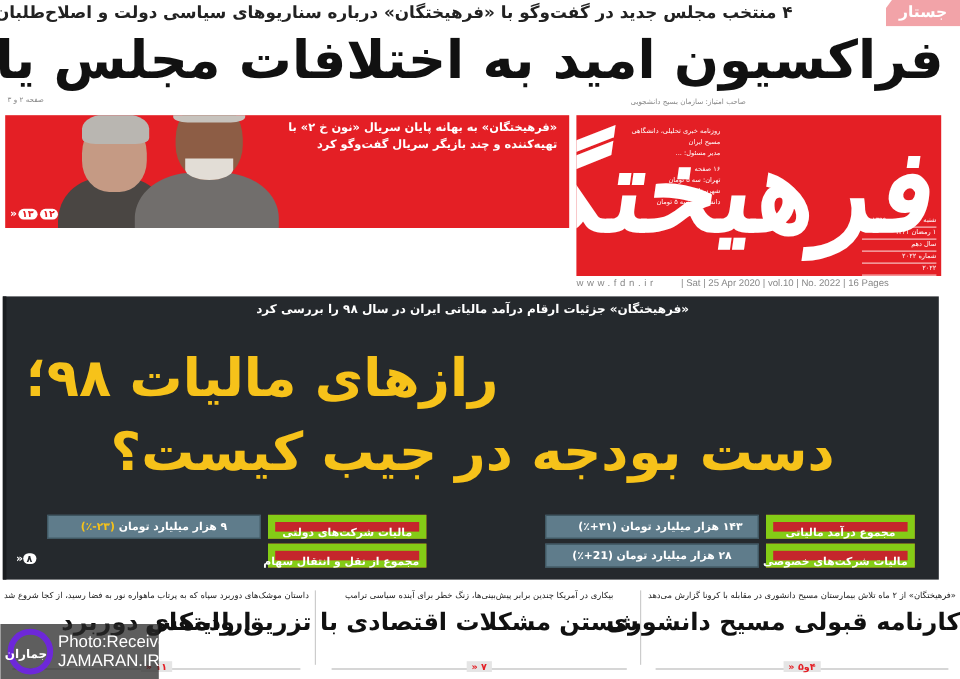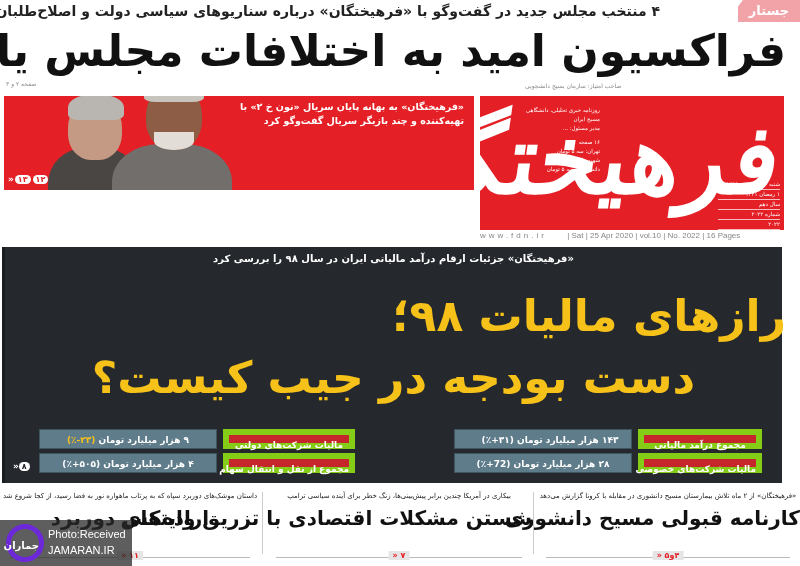--- a/index.html
+++ b/index.html
@@ -39,21 +39,21 @@
   .masthead-info .gap { height: 5px; }
   .masthead-issue { position: absolute; top: 84px; right: 4px; width: 62px; font-size: 5.5px; color: #fff; line-height: 9px; text-align: right; }
   .masthead-issue div { border-bottom: 1px solid rgba(255,255,255,0.7); }
 
   .web-line { top: 231px; left: 480px; width: 304px; font-family: "Liberation Sans", sans-serif; font-size: 8px; color: #888; direction: ltr; white-space: nowrap; }
   .web-line .url { letter-spacing: 3px; margin-right: 18px; }
 
   
   .dark { top: 247px; left: 2px; width: 780px; height: 236px; background: #25292d; border-left: 3px solid #1a1d20; }
   .dark-kicker { position: absolute; top: 6px; left: 0; width: 100%; text-align: center; font-size: 10px; font-weight: bold; color: #fff; }
-  .dark-title-1 { position: absolute; top: 40px; left: 4px; width: 100%; text-align: right; font-size: 44px; font-weight: bold; color: #f6c21a; line-height: 58px; letter-spacing: -1px; white-space: nowrap; }
+  .dark-title-1 { position: absolute; top: 40px; left: 16px; width: 100%; text-align: left; font-size: 44px; font-weight: bold; color: #f6c21a; line-height: 58px; letter-spacing: -1px; white-space: nowrap; }
   .dark-title-2 { position: absolute; top: 102px; left: 0; width: 100%; text-align: center; font-size: 44px; font-weight: bold; color: #f6c21a; line-height: 58px; letter-spacing: -1px; white-space: nowrap; }
 
   .stat-grid { position: absolute; top: 182px; left: 0; width: 100%; height: 46px; }
   .stat { position: absolute; height: 20px; font-size: 9px; font-weight: bold; color: #fff; text-align: center; line-height: 20px; white-space: nowrap; }
   .stat.label { background: #c5262c; border: 6px solid #84cc16; }
   .stat.value { background: #5f7c8b; border: 1px solid #3e5560; }
   .stat .hl { color: #f6c21a; }
   .dark-pageref { position: absolute; left: 8px; top: 214px; font-size: 9px; font-weight: bold; color: #fff; }
   .dark-pageref b { display: inline-block; background: #fff; color: #25292d; border-radius: 7px; padding: 0 3px; font-size: 8px; }
 
@@ -61,21 +61,21 @@
   .story { top: 488px; height: 78px; }
   .story-kicker { font-size: 7px; color: #222; text-align: center; white-space: nowrap; padding-top: 4px; }
   .story-title { font-size: 20px; font-weight: bold; color: #111; text-align: center; margin-top: 6px; white-space: nowrap; letter-spacing: -0.5px; }
   .story-foot { position: absolute; bottom: 8px; left: 10px; right: 10px; border-top: 1px solid #bbb; height: 0; }
   .story-foot span { position: absolute; top: -7px; left: 50%; transform: translateX(-50%); background: #e5e5e5; padding: 0 4px; font-size: 8px; font-weight: bold; color: #e41f25; }
   .col-sep { top: 492px; width: 1px; height: 62px; background: #ccc; }
 
   
   .watermark { top: 520px; left: 0; width: 132px; height: 46px; background: rgba(40,40,40,0.75); }
   .wm-circle { position: absolute; left: 6px; top: 4px; width: 38px; height: 38px; border: 5px solid #6d28d9; border-radius: 50%; color: #fff; font-size: 10px; font-weight: bold; text-align: center; line-height: 34px; }
-  .wm-text { position: absolute; left: 48px; top: 6px; font-family: "Liberation Sans", sans-serif; font-size: 11px; color: #fff; line-height: 16px; direction: ltr; text-align: left; }
+  .wm-text { position: absolute; left: 48px; top: 6px; font-family: "Liberation Sans", sans-serif; font-size: 14px; color: #fff; line-height: 16px; direction: ltr; text-align: left; }
 </style>
 </head>
 <body>
 
 <div class="abs kicker-top">۴ منتخب مجلس جدید در گفت‌وگو با «فرهیختگان» درباره سناریوهای سیاسی دولت و اصلاح‌طلبان توضیح دادند</div>
 <div class="abs tag-box">
   <span>جستار</span>
 </div>
 <div class="abs main-headline">فراکسیون امید به اختلافات مجلس یازدهم</div>
 <div class="abs page-ref-small">صفحه ۲ و ۳</div>
@@ -122,29 +122,28 @@
 <div class="abs dark">
   <div class="dark-kicker">«فرهیختگان» جزئیات ارقام درآمد مالیاتی ایران در سال ۹۸ را بررسی کرد</div>
   <div class="dark-title-1">رازهای مالیات ۹۸؛</div>
   <div class="dark-title-2">دست بودجه در جیب کیست؟</div>
 
   <div class="stat-grid">
 
     <div class="stat label" style="right:20px; top:0; width:124px;">مجموع درآمد مالیاتی</div>
     <div class="stat value" style="right:150px; top:0; width:178px;padding-left:14px;">۱۴۳ هزار میلیارد تومان (۳۱+٪)</div>
     <div class="stat label" style="right:20px; top:24px; width:124px;">مالیات شرکت‌های خصوصی</div>
-    <div class="stat value" style="right:150px; top:24px; width:178px;">۲۸ هزار میلیارد تومان (72+٪)</div>
+    <div class="stat value" style="right:150px; top:24px; width:178px;">۲۸ هزار میلیارد تومان (21+٪)</div>
 
     <div class="stat label" style="left:218px; top:0; width:132px;">مالیات شرکت‌های دولتی</div>
     <div class="stat value" style="left:34px; top:0; width:178px;">
       <span>۹ هزار میلیارد تومان</span>
       <span class="hl">(۲۳-٪)</span>
     </div>
     <div class="stat label" style="left:218px; top:24px; width:132px;">مجموع از نقل و انتقال سهام</div>
-    <div class="stat value" style="left:34px; top:24px; width:178px;">۴ هزار میلیارد تومان (۵۰۵+٪)</div>
   </div>
   <div class="dark-pageref">
     <b>۸</b><span>«</span>
   </div>
 </div>
 
 <div class="abs story" style="left:536px; width:264px;">
   <div class="story-kicker">«فرهیختگان» از ۲ ماه تلاش بیمارستان مسیح دانشوری در مقابله با کرونا گزارش می‌دهد</div>
   <div class="story-title">کارنامه قبولی مسیح دانشوری</div>
   <div class="story-foot">

